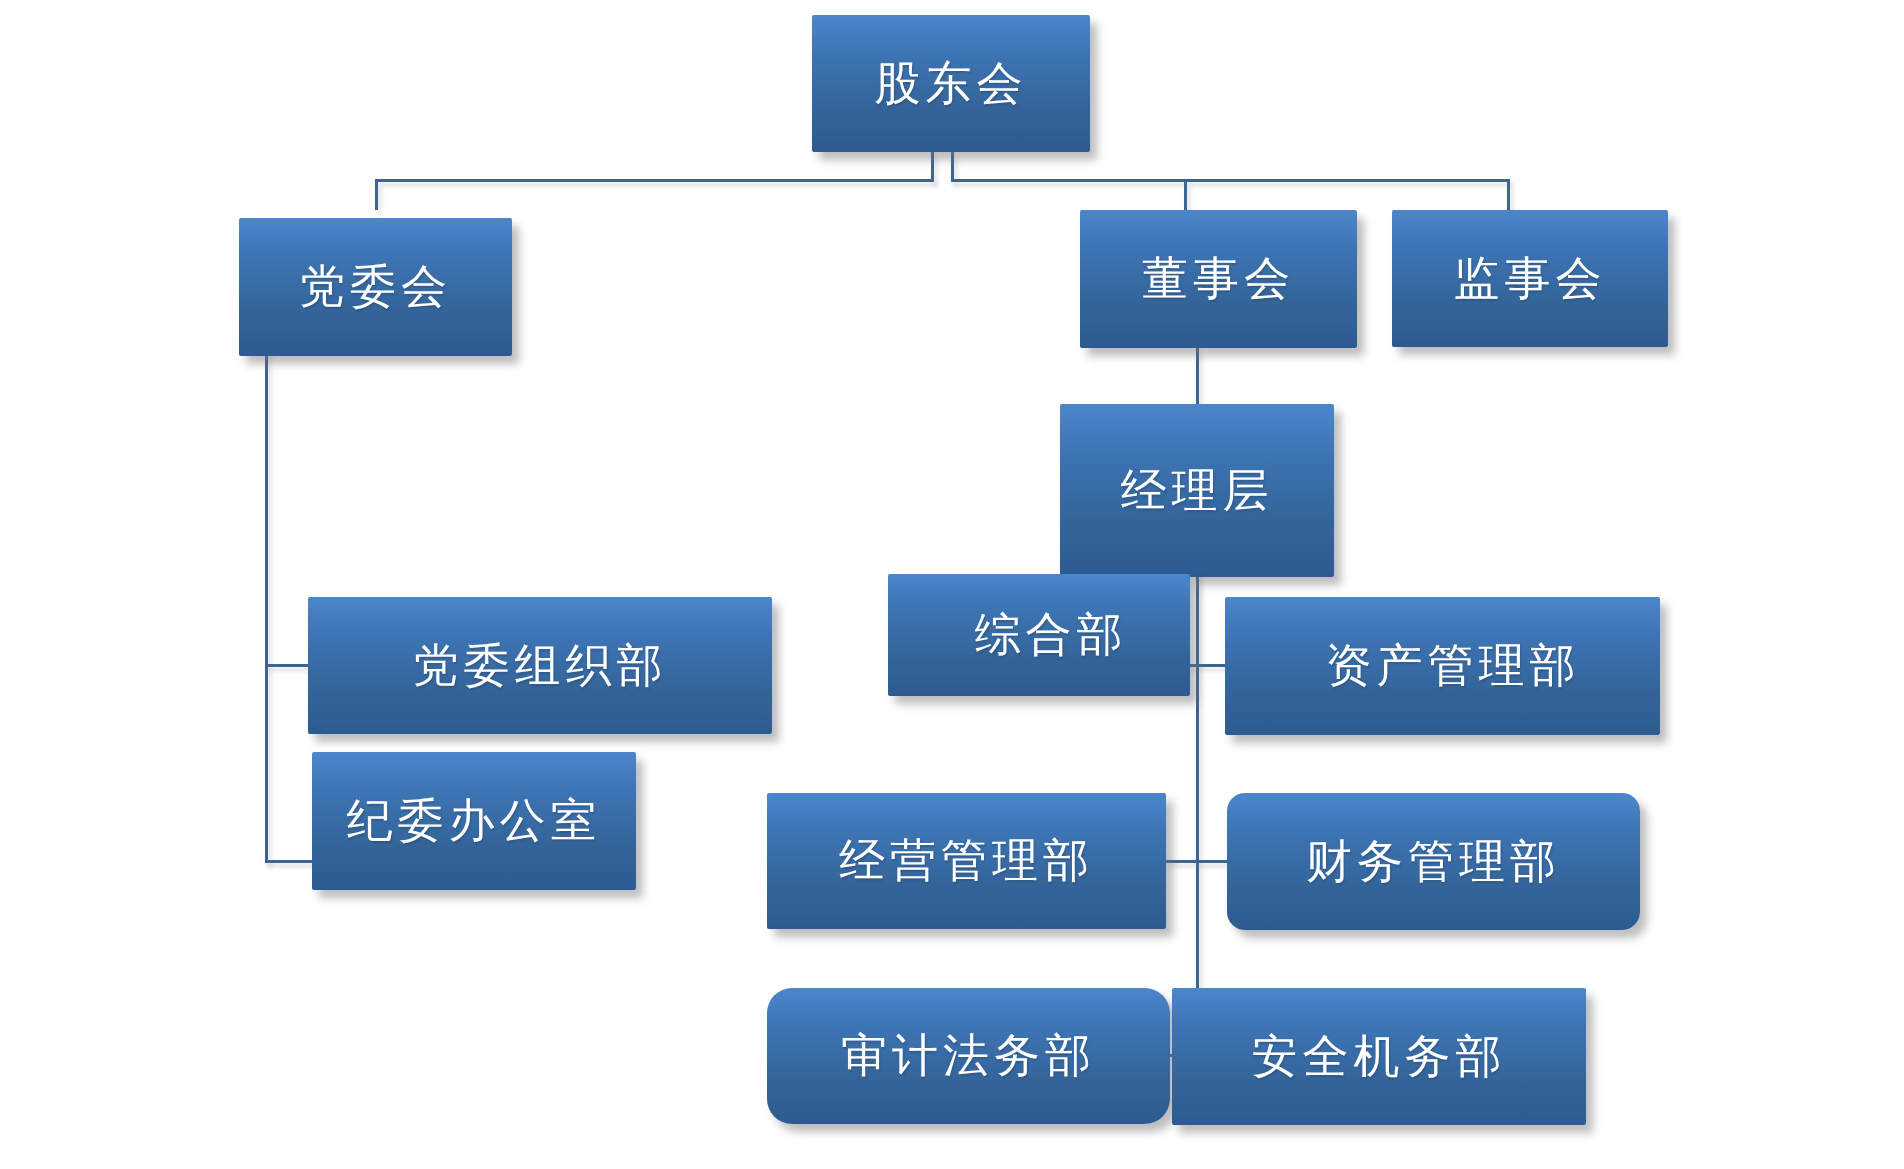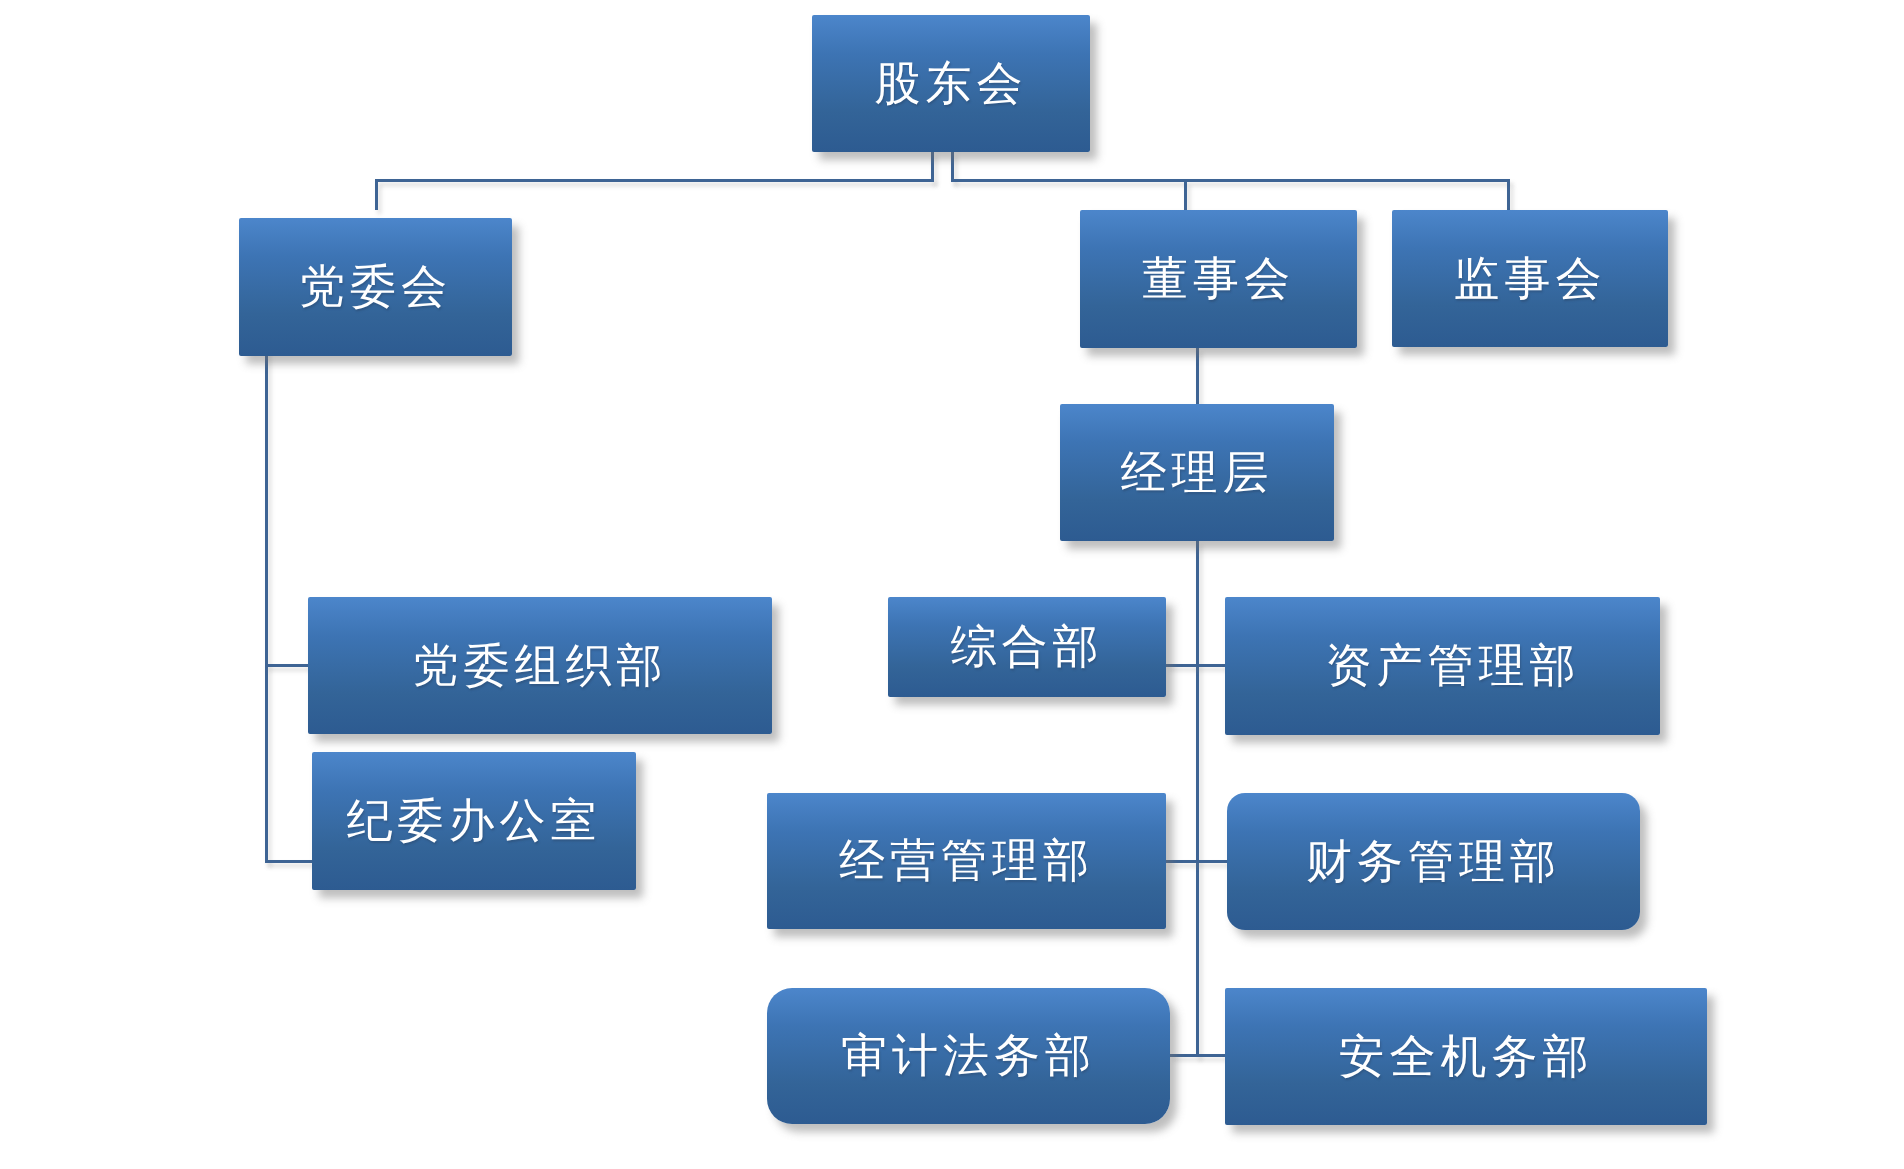--- a/index.html
+++ b/index.html
@@ -54,23 +54,23 @@
   <div class="line" style="left:1166px; top:860px;  width:61px;  height:3px;"></div>
   <div class="line" style="left:1170px; top:1054px; width:55px;  height:3px;"></div>
   <div class="line" style="left:265px;  top:347px;  width:3px;   height:516px;"></div>
   <div class="line" style="left:265px;  top:664px;  width:43px;  height:3px;"></div>
   <div class="line" style="left:265px;  top:860px;  width:47px;  height:3px;"></div>
 
   <div class="node" style="left:812px;  top:15px;  width:278px; height:137px;">股东会</div>
   <div class="node" style="left:239px;  top:218px; width:273px; height:138px;text-align:center;">党委会</div>
   <div class="node" style="left:1080px; top:210px; width:277px; height:138px;">董事会</div>
   <div class="node" style="left:1392px; top:210px; width:276px; height:137px;">监事会</div>
-  <div class="node" style="left:1060px; top:404px; width:274px; height:137px;font-family:Liberation Serif, serif;">经理层</div>
+  <div class="node" style="left:1060px; top:404px; width:274px; height:173px;font-family:Liberation Serif, serif;">经理层</div>
   <div class="node" style="left:308px;  top:597px; width:464px; height:137px;">党委组织部</div>
-  <div class="node" style="left:888px;  top:597px; width:278px; height:100px;">综合部</div>
+  <div class="node" style="left:888px;  top:574px; width:278px; height:122px;padding-left:24px;">综合部</div>
   <div class="node" style="left:1225px; top:597px; width:414px; height:138px;padding-left:21px;">资产管理部</div>
   <div class="node" style="left:312px;  top:752px; width:324px; height:138px;">纪委办公室</div>
   <div class="node" style="left:767px;  top:793px; width:399px; height:136px;">经营管理部</div>
   <div class="node" style="left:1227px; top:793px; width:413px; height:137px;border-radius:18px;">财务管理部</div>
   <div class="node" style="left:767px;  top:988px; width:403px; height:136px;border-radius:25px;">审计法务部</div>
-  <div class="node" style="left:1225px; top:988px; width:482px; height:137px;">安全机务部</div>
+  <div class="node" style="left:1172px; top:988px; width:414px; height:137px;">安全机务部</div>
 
 </div>
 
 </body></html>

